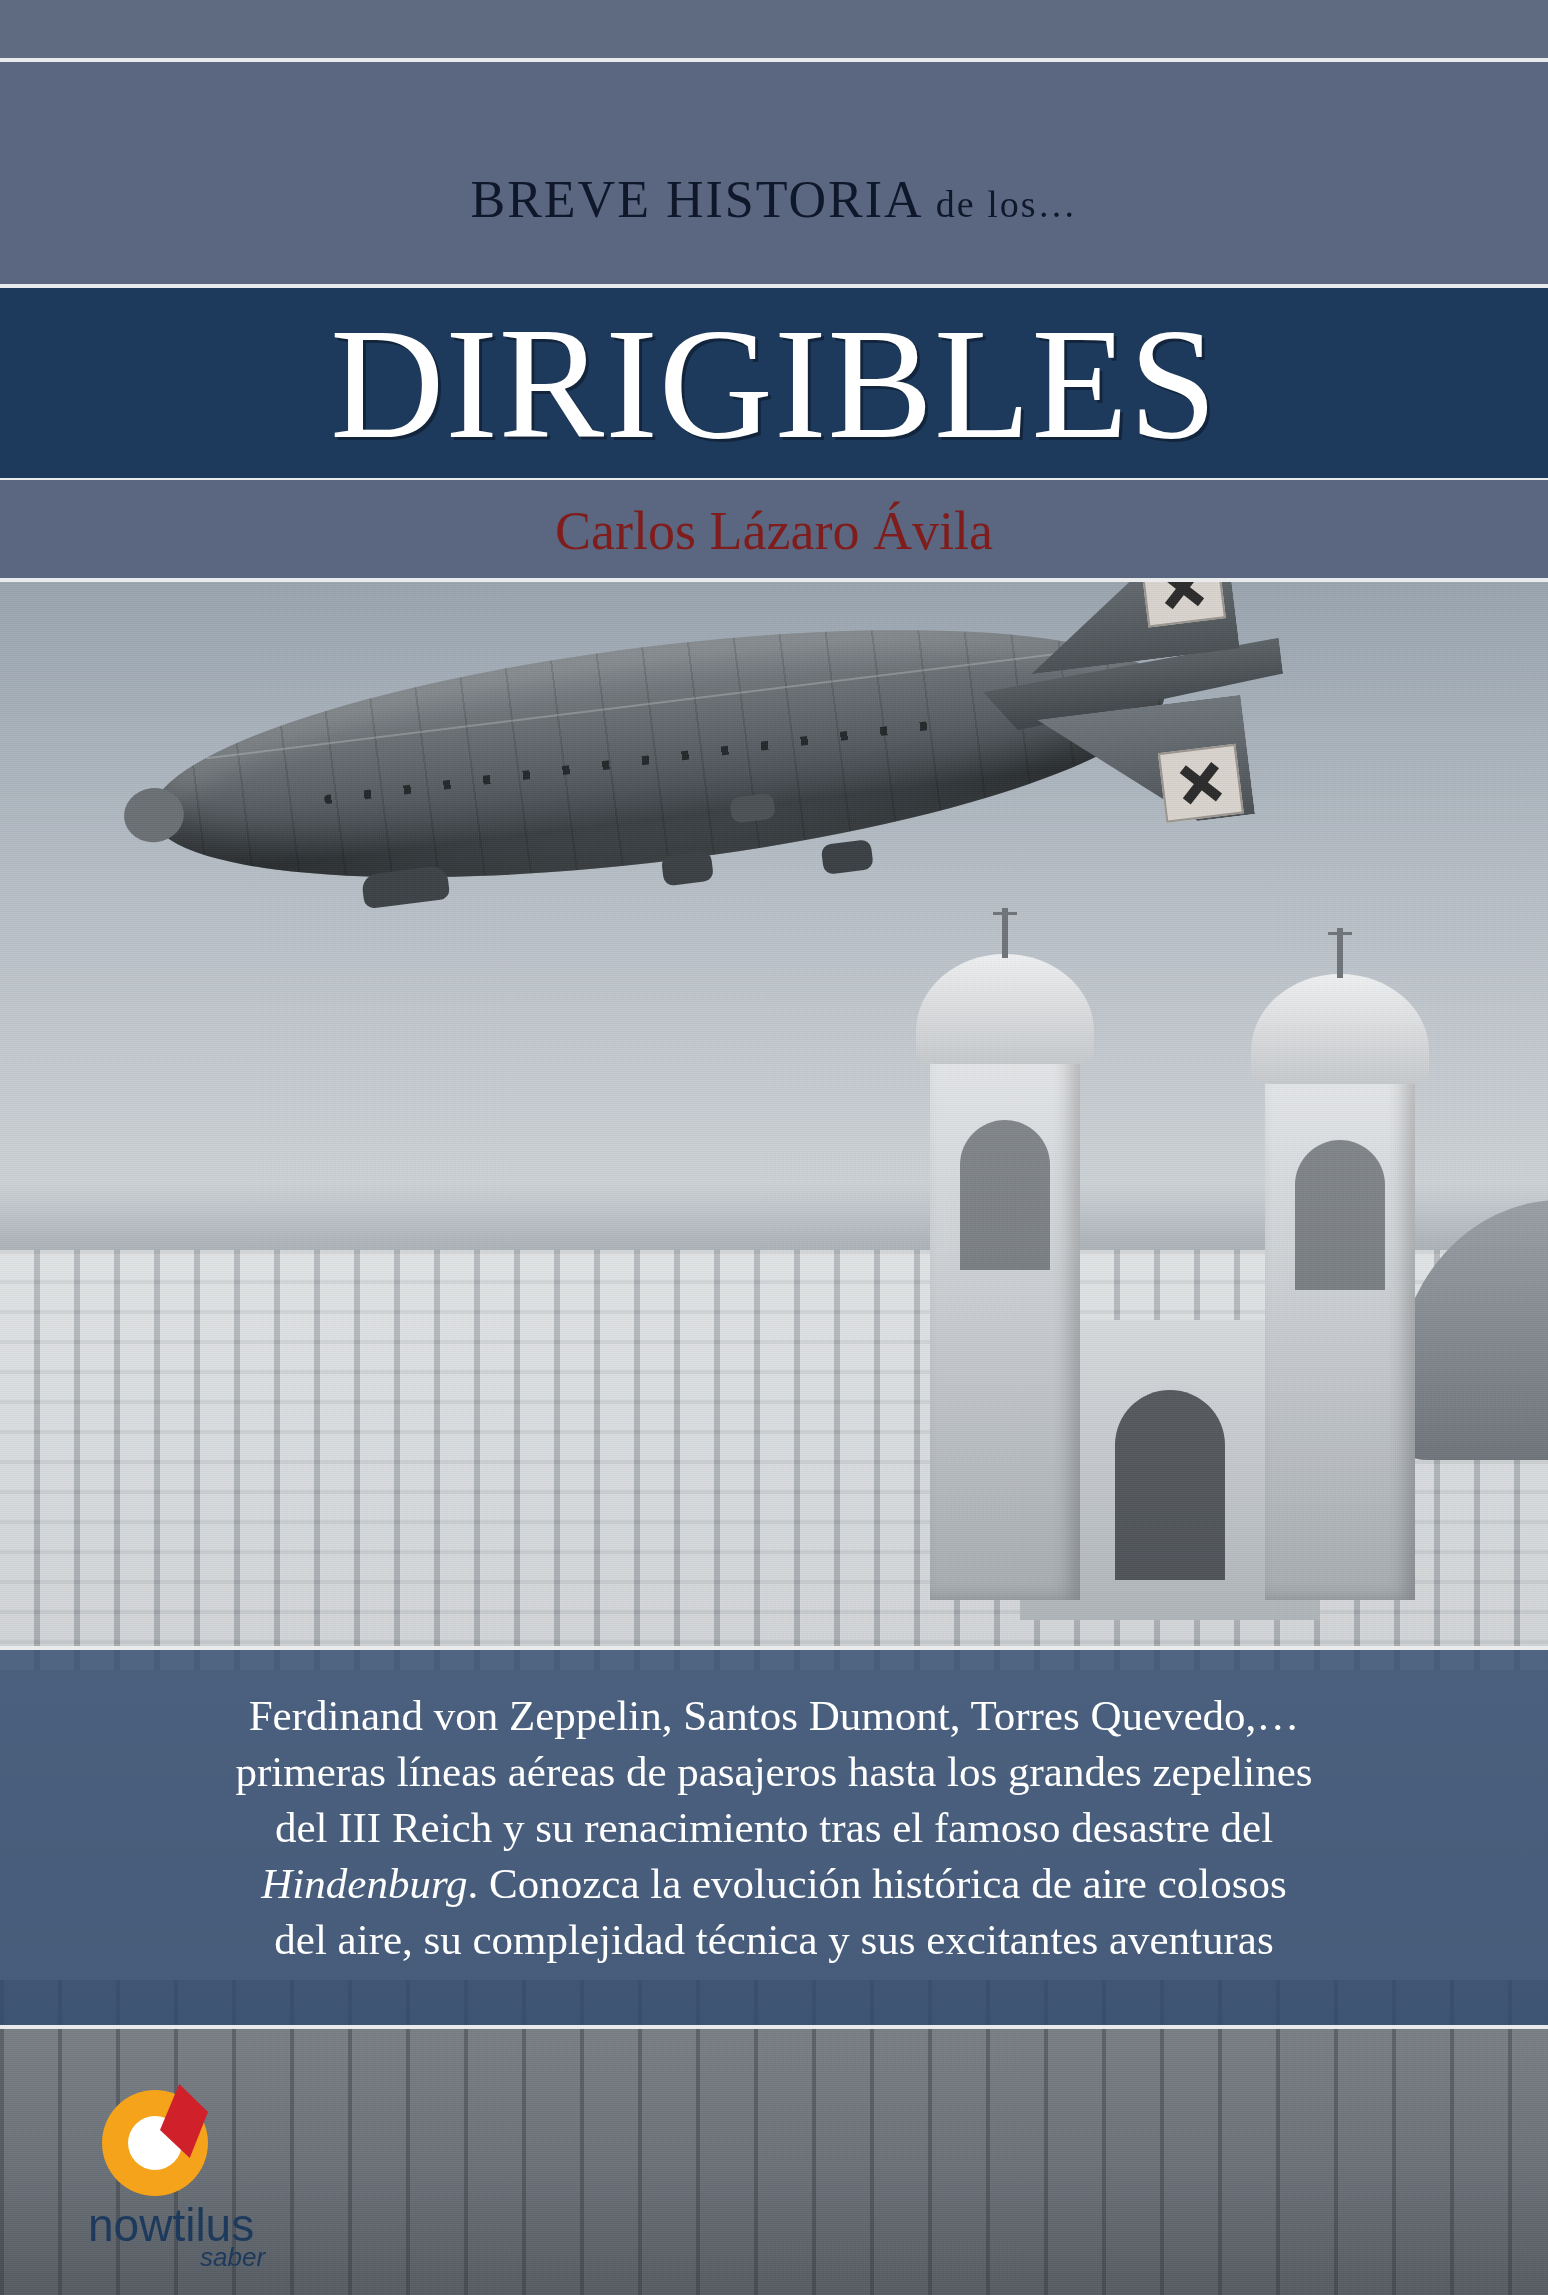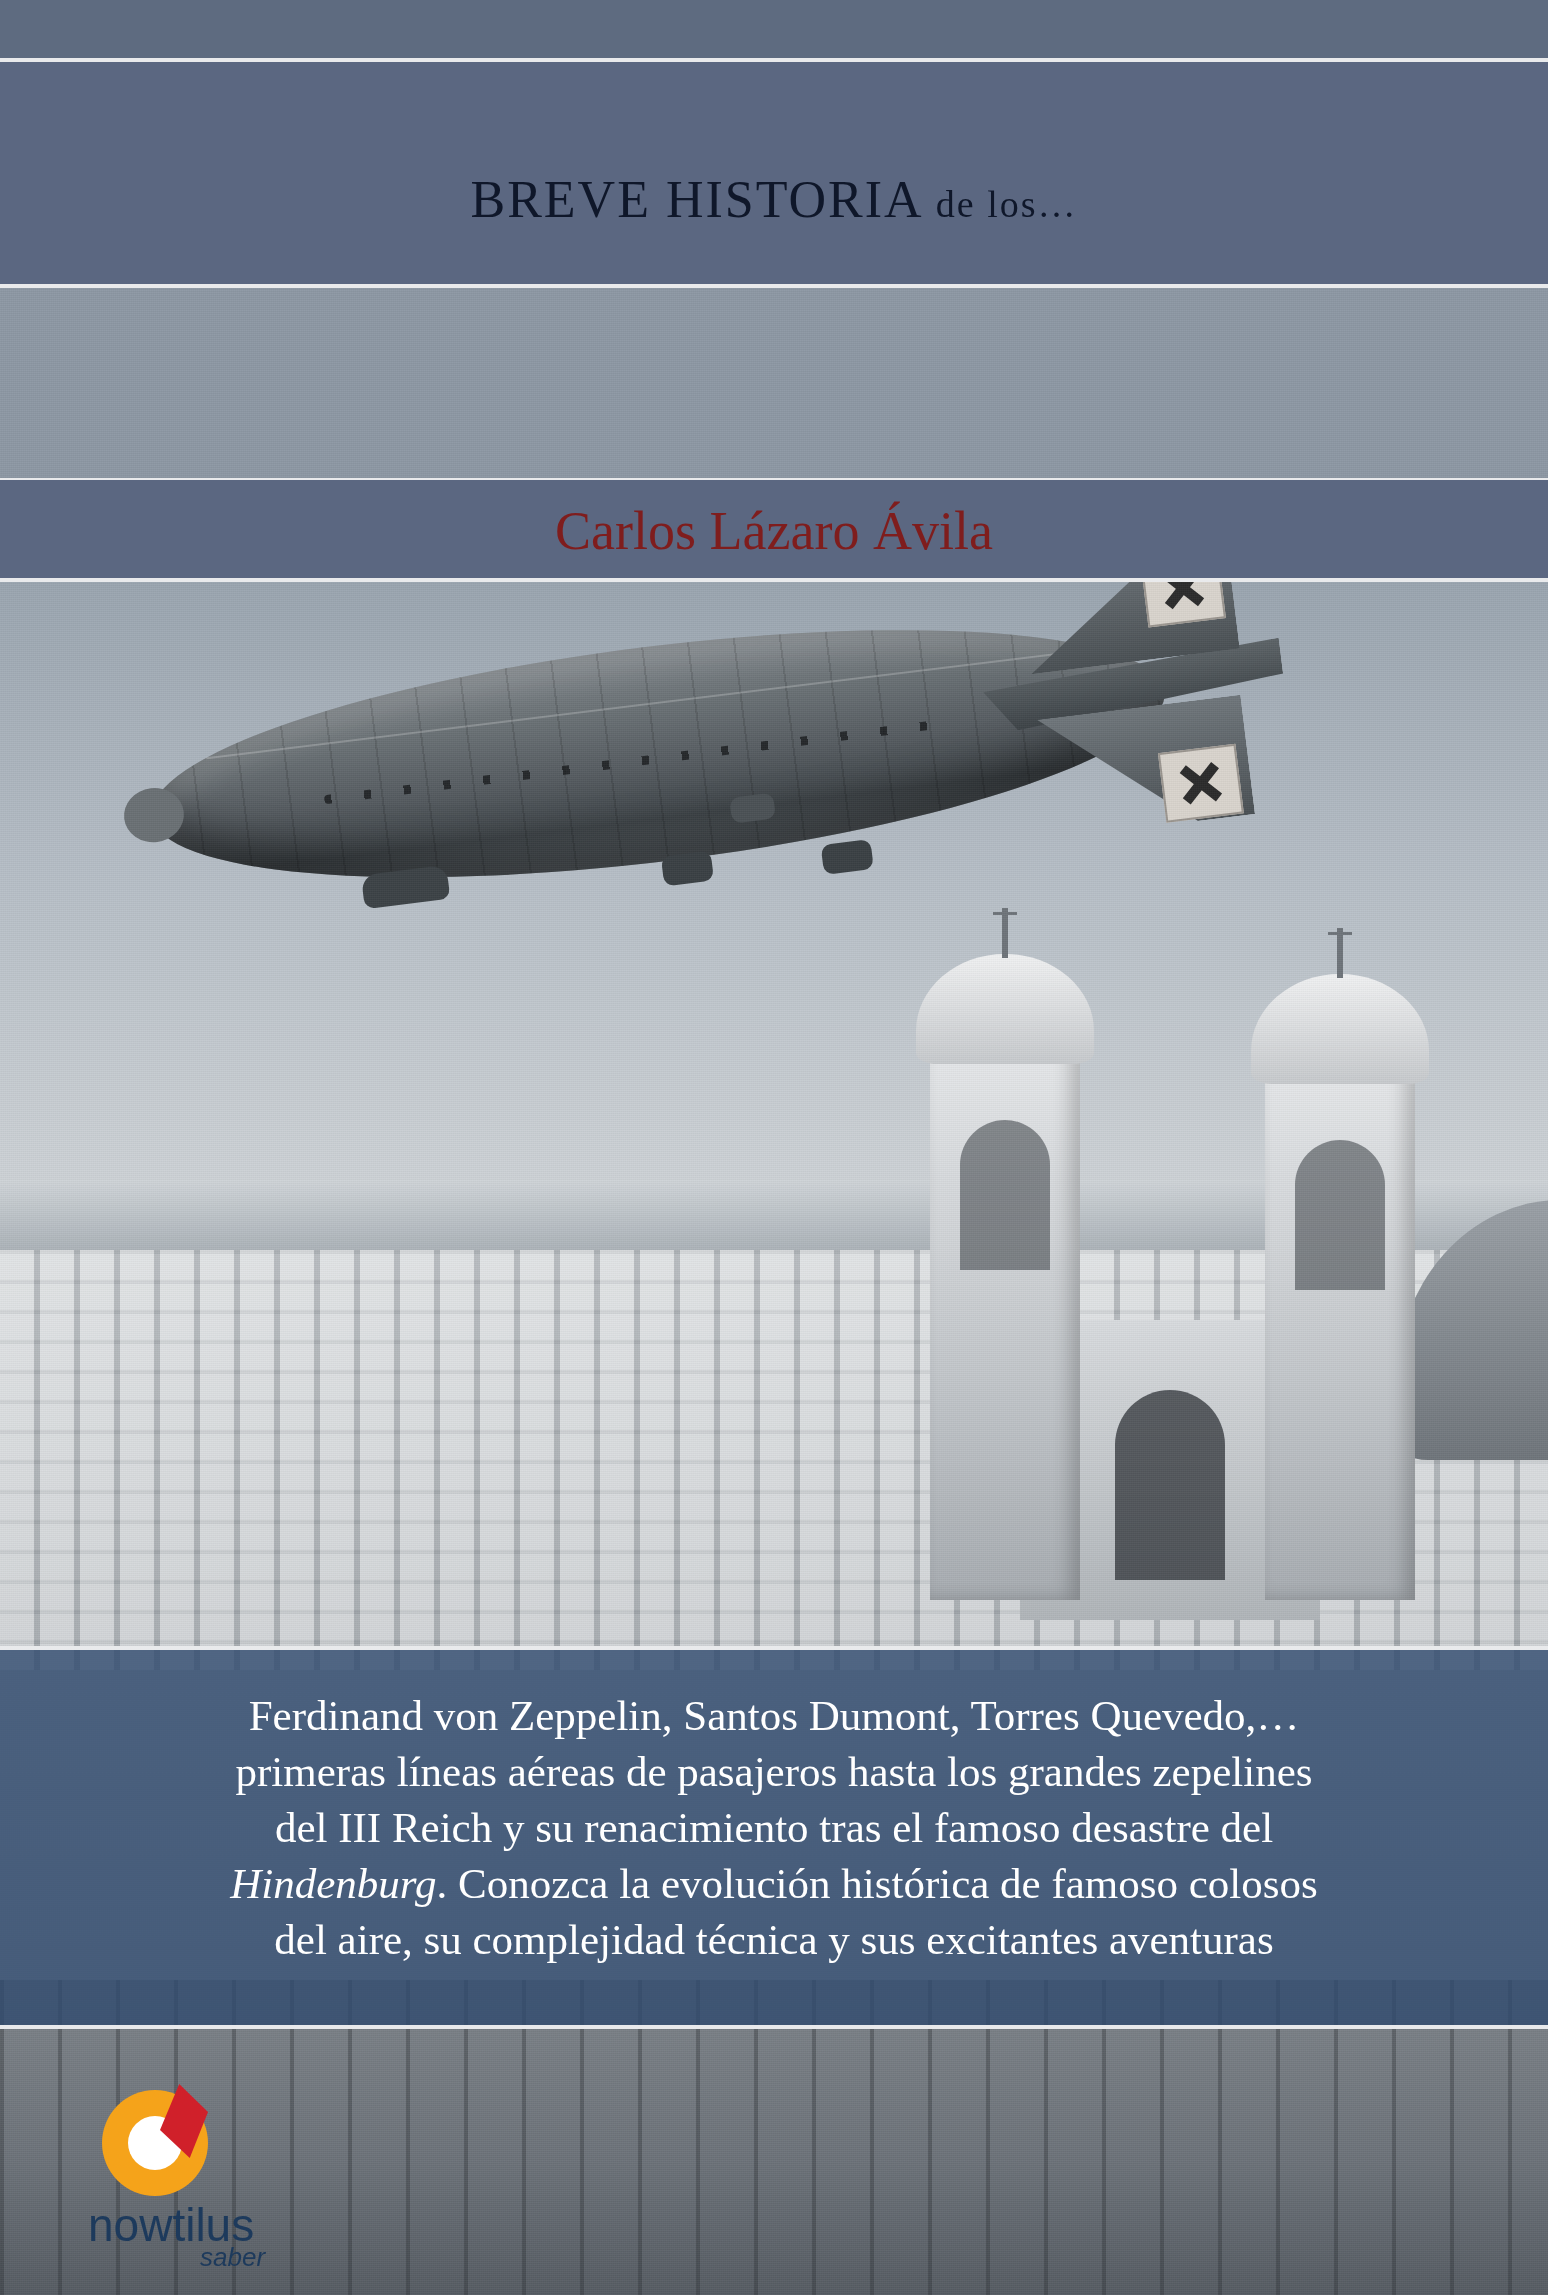--- a/index.html
+++ b/index.html
@@ -455,34 +455,37 @@
   <div class="band-top"></div>
   <div class="band-sub"></div>
   <div class="rule-line rule-1"></div>
 
   <div class="series-line">
     <span>BREVE HISTORIA</span>
     <span class="small">de los…</span>
   </div>
 
   <div class="rule-line rule-2"></div>
+  <div class="title-band">
+    <div class="title">DIRIGIBLES</div>
+  </div>
   <div class="rule-line rule-3"></div>
 
   <div class="band-author"></div>
   <div class="author">Carlos Lázaro Ávila</div>
   <div class="rule-line rule-4"></div>
 
   <div class="blurb-rule-top"></div>
   <div class="blurb-band"></div>
   <div class="blurb">
     <div>Ferdinand von Zeppelin, Santos Dumont, Torres Quevedo,…</div>
     <div>primeras líneas aéreas de pasajeros hasta los grandes zepelines</div>
     <div>del III Reich y su renacimiento tras el famoso desastre del</div>
     <div>
-      <em>Hindenburg</em><span>. Conozca la evolución histórica de famoso colosos</span>
+      <em>Hindenburg</em><span>. Conozca la evolución histórica de aire colosos</span>
     </div>
     <div>del aire, su complejidad técnica y sus excitantes aventuras</div>
   </div>
   <div class="blurb-rule-bottom"></div>
 
   <div class="logo">
     <div class="logo-mark">
       <div class="c-outer"></div>
       <div class="c-cut"></div>
       <div class="flame"></div>

